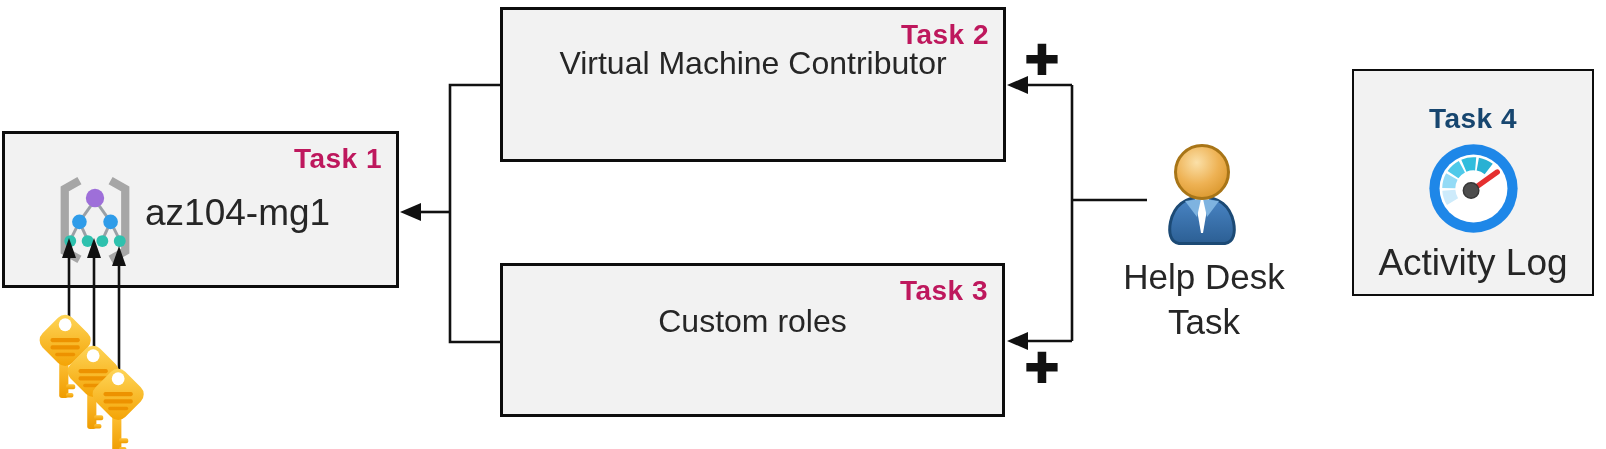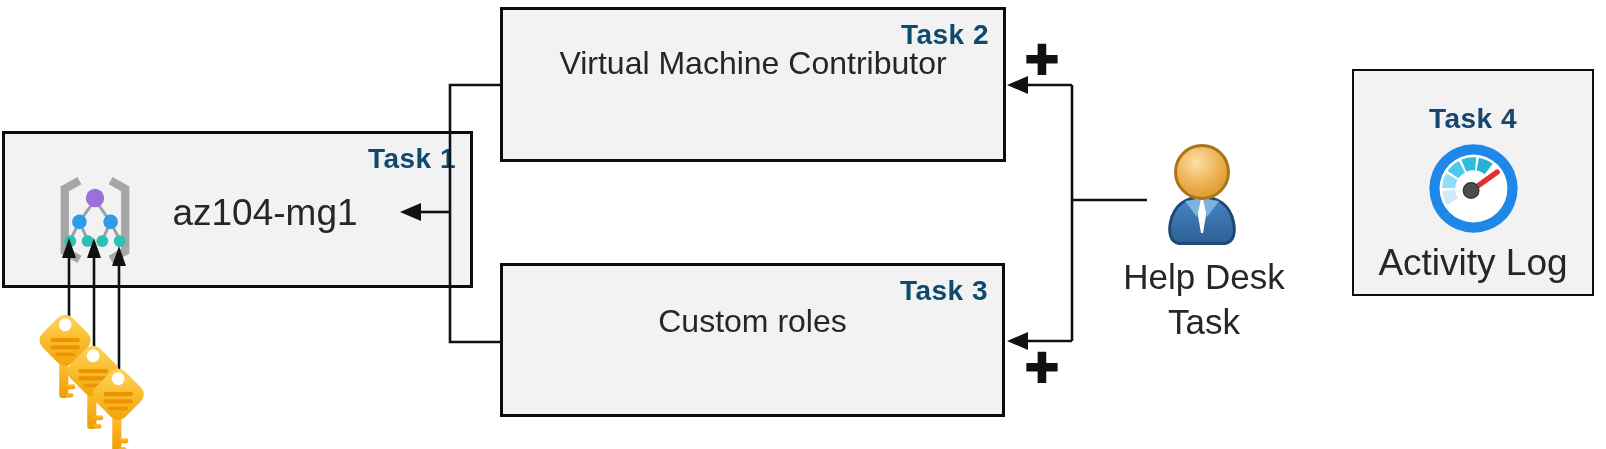--- a/index.html
+++ b/index.html
@@ -14,40 +14,40 @@
   .taskbox{
     position:absolute;
     background:#f2f2f2;
     border:3px solid #0d0d0d;
     box-sizing:border-box;
   }
   .task-badge{
     position:absolute;
     top:9px;right:14px;
     font-size:28px;font-weight:bold;
-    color:#0c4a6e;
+    color:#be185d;
     letter-spacing:0.5px;
   }
-  #task1{left:2px;top:131px;width:471px;height:157px;}
+  #task1{left:2px;top:131px;width:397px;height:157px;}
   #task2{left:500px;top:7px;width:506px;height:155px;}
   #task3{left:500px;top:263px;width:505px;height:154px;padding-left:14px;}
   #task4{left:1352px;top:69px;width:242px;height:227px;border-width:2.5px;text-align:center;}
 
   .box-lines{
     position:absolute;left:0;right:0;top:0;
     padding-top:33px;
     text-align:center;
     font-size:32px;line-height:41px;
   }
   #task3 .box-lines{padding-top:35px;}
 
   .mg-icon{position:absolute;left:44px;top:42px;}
   .mg-title{
     position:absolute;left:140px;top:58px;width:240px;
-    text-align:center;font-size:37px;
+    text-align:left;font-size:37px;
   }
 
   .t4-badge{
     display:block;position:static;
     margin-top:32px;
     font-size:28px;font-weight:bold;color:#17466f;
   }
   .gauge-icon{margin-top:5px;}
   .t4-caption{font-size:37px;margin-top:1px;}
 

